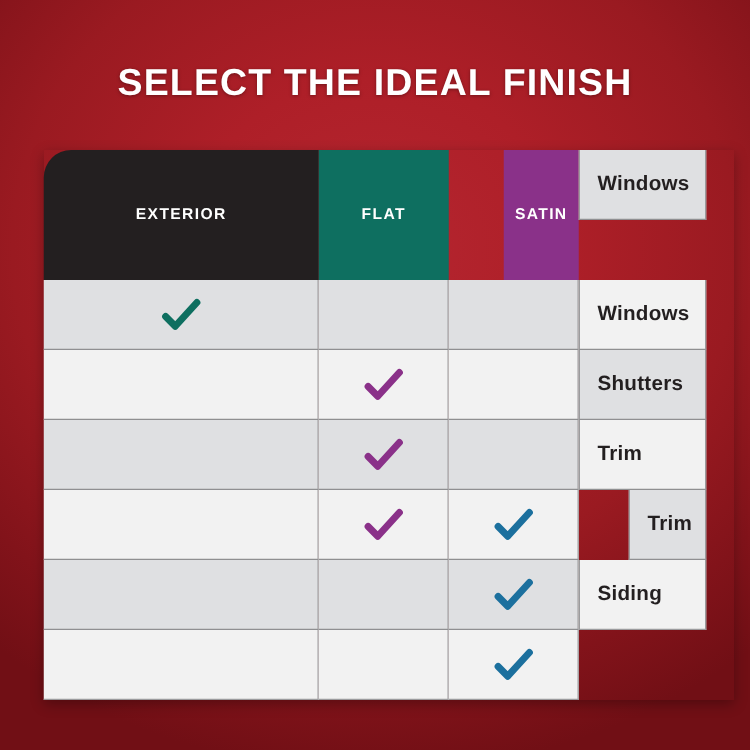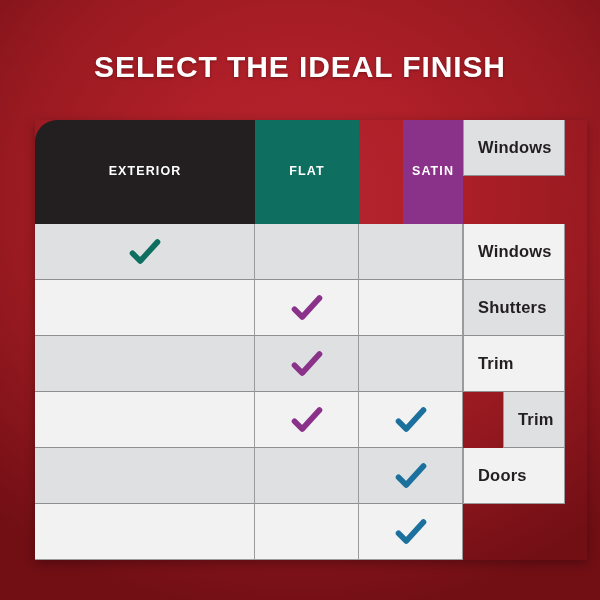--- a/index.html
+++ b/index.html
@@ -174,21 +174,21 @@
           <span>Trim</span>
         </div>
         <div class="cell row-a" style="background: rgb(223, 224, 226);"></div>
         <div class="cell row-a" style="background: rgb(223, 224, 226);"></div>
         <div class="cell row-a last-col" style="background: rgb(223, 224, 226);">
           <svg class="check-svg" viewBox="0 0 34 34">
             <path d="M4.5 18.2 L12.2 26.0 L29.5 7.0" fill="none" stroke="#1c709e" stroke-width="5.6" stroke-linecap="round" stroke-linejoin="round"></path>
           </svg>
         </div>
         <div class="cell label row-b" style="background: rgb(242, 242, 242);">
-          <span>Doors</span>
+          <span>Siding</span>
         </div>
         <div class="cell row-b" style="background: rgb(242, 242, 242);"></div>
         <div class="cell row-b" style="background: rgb(242, 242, 242);"></div>
         <div class="cell row-b last-col" style="background: rgb(242, 242, 242);">
           <svg class="check-svg" viewBox="0 0 34 34">
             <path d="M4.5 18.2 L12.2 26.0 L29.5 7.0" fill="none" stroke="#1c709e" stroke-width="5.6" stroke-linecap="round" stroke-linejoin="round"></path>
           </svg>
         </div>
       </div>
   </div>

